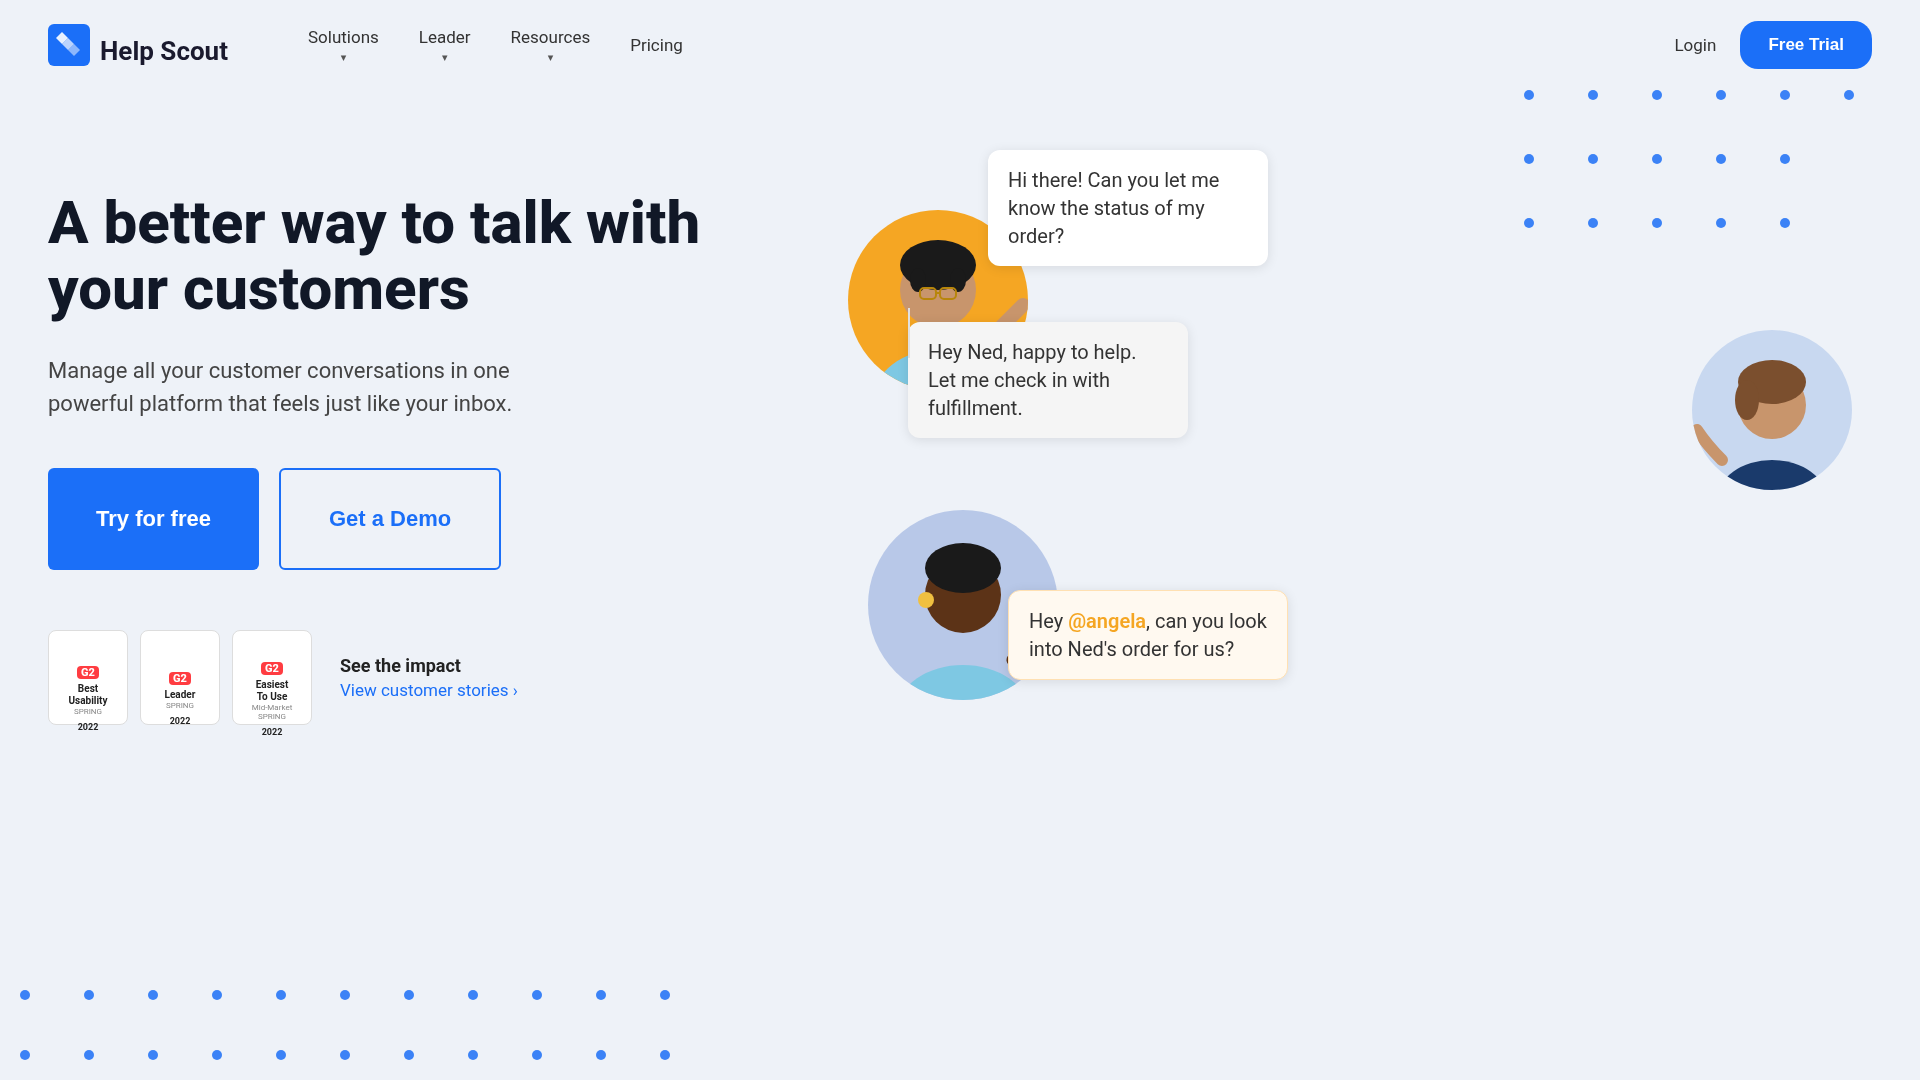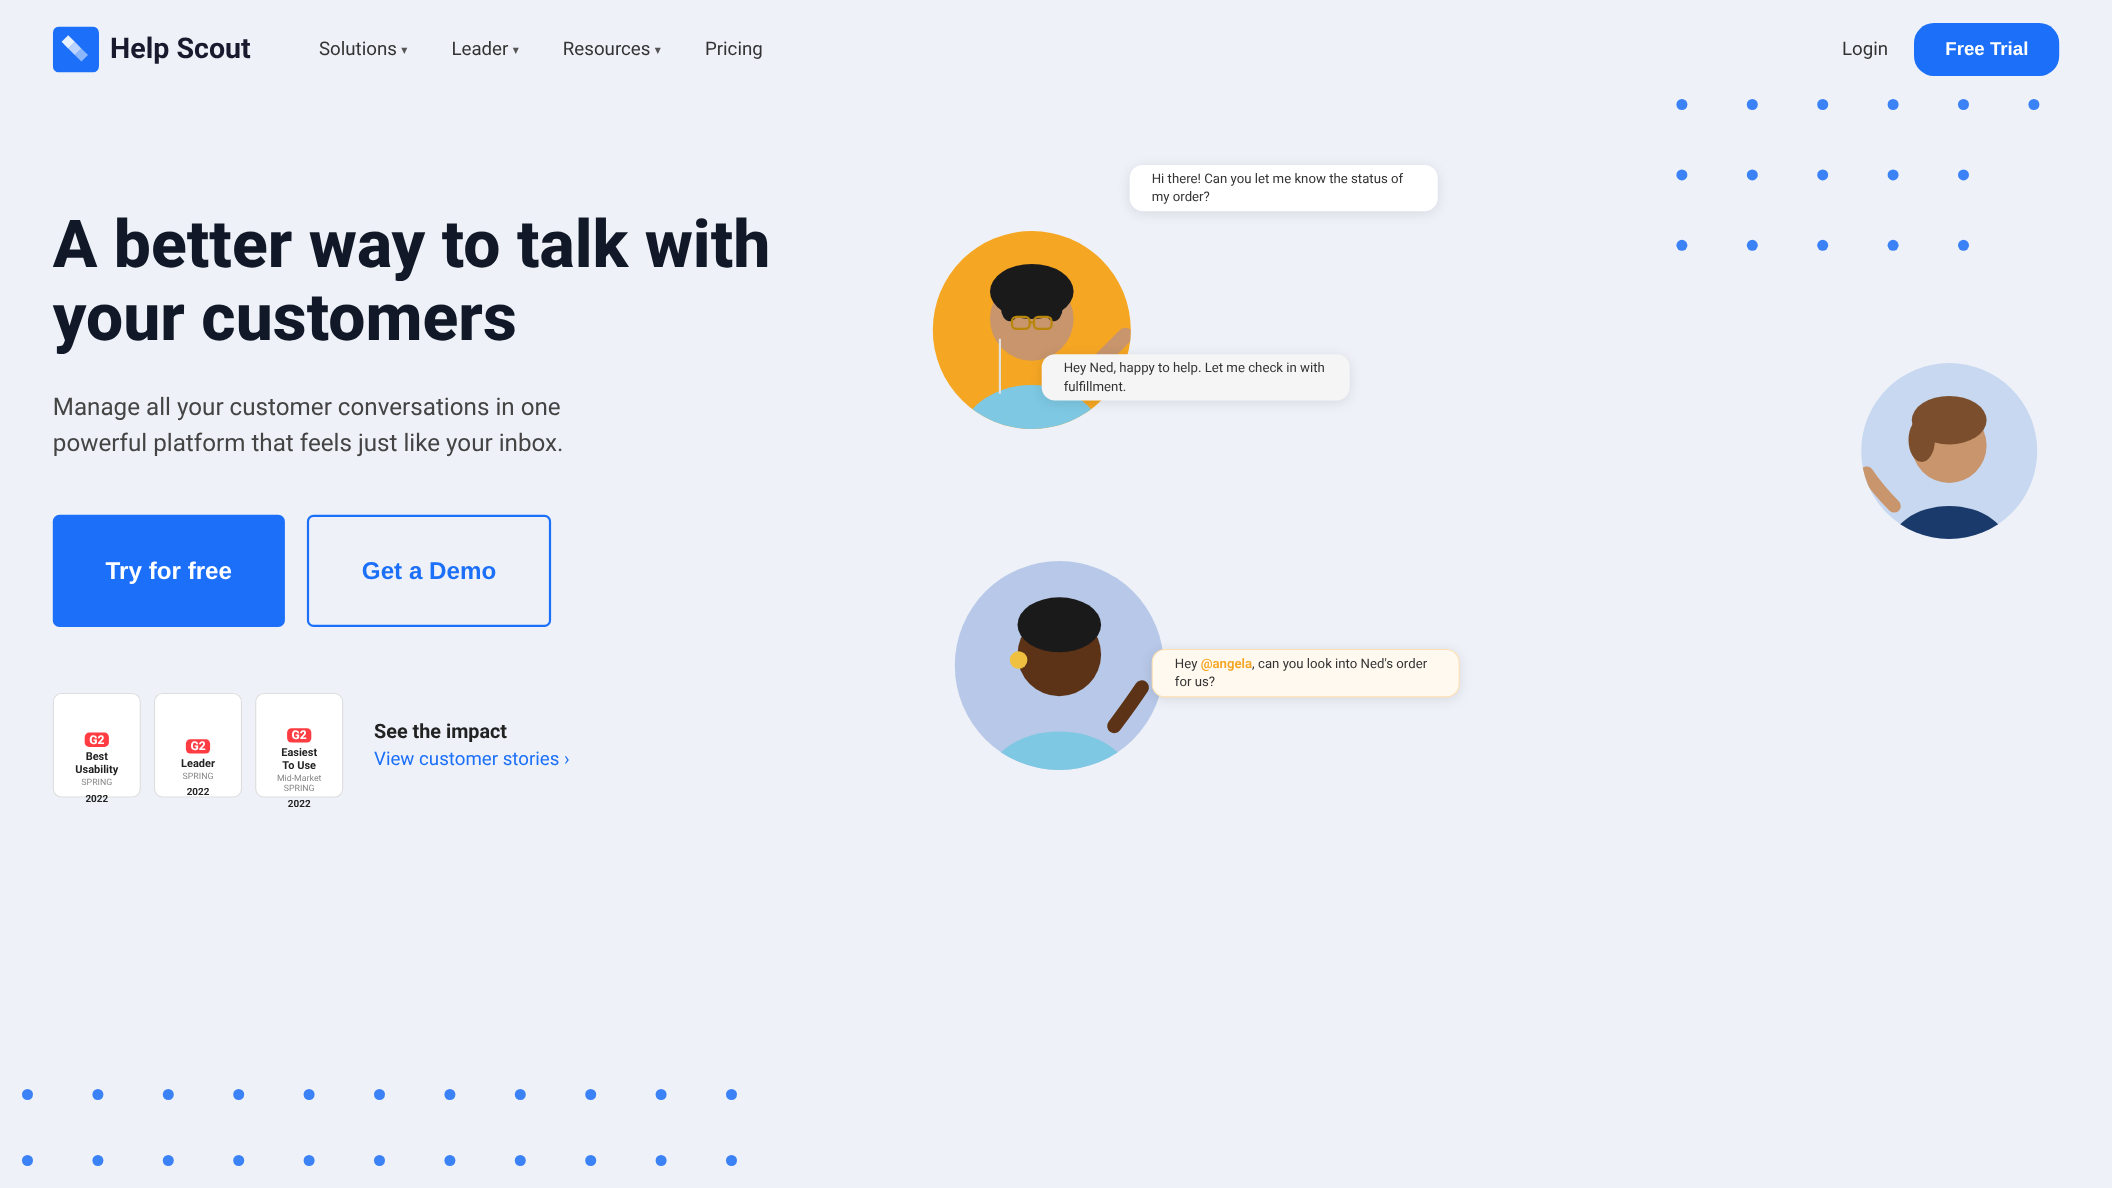--- a/index.html
+++ b/index.html
@@ -17,24 +17,24 @@
       display: flex;
       align-items: center;
       padding: 0 48px;
       height: 90px;
       background: #eef2f8;
       position: relative;
       z-index: 10;
     }
     .logo {
       display: flex;
-      align-items: center;
+      align-items: flex-end;
       gap: 10px;
       text-decoration: none;
-      margin-right: 62px;
+      margin-right: 80px;
     }
     .logo-icon {
       width: 42px;
       height: 42px;
     }
     .logo-text {
       font-size: 26px;
       font-weight: 700;
       color: #1a1a2e;
     }
@@ -45,20 +45,21 @@
       flex: 1;
     }
     .nav-link {
       font-size: 17px;
       color: #333;
       text-decoration: none;
       cursor: pointer;
       display: flex;
       align-items: center;
       gap: 4px;
+      flex-direction: column;
     }
     .chevron { font-size: 11px; color: #555; }
     .nav-right {
       display: flex;
       align-items: center;
       gap: 24px;
     }
     .login-link {
       font-size: 17px;
       color: #333;
@@ -261,27 +262,26 @@
       display: flex;
       align-items: flex-end;
       justify-content: center;
     }
 
     
     .chat-bubble {
       position: absolute;
       background: #fff;
       border-radius: 12px;
-      padding: 4px 20px;
+      padding: 16px 20px;
       box-shadow: 0 2px 12px rgba(0,0,0,0.1);
-      font-size: 12px;
+      font-size: 20px;
       color: #333;
       line-height: 1.4;
       max-width: 280px;
-      margin-left: 39px;
     }
     .chat-bubble-1 {
       top: 20px;
       left: 200px;
     }
     .chat-bubble-2 {
       top: 192px;
       left: 120px;
       background: #f5f5f5;
     }

